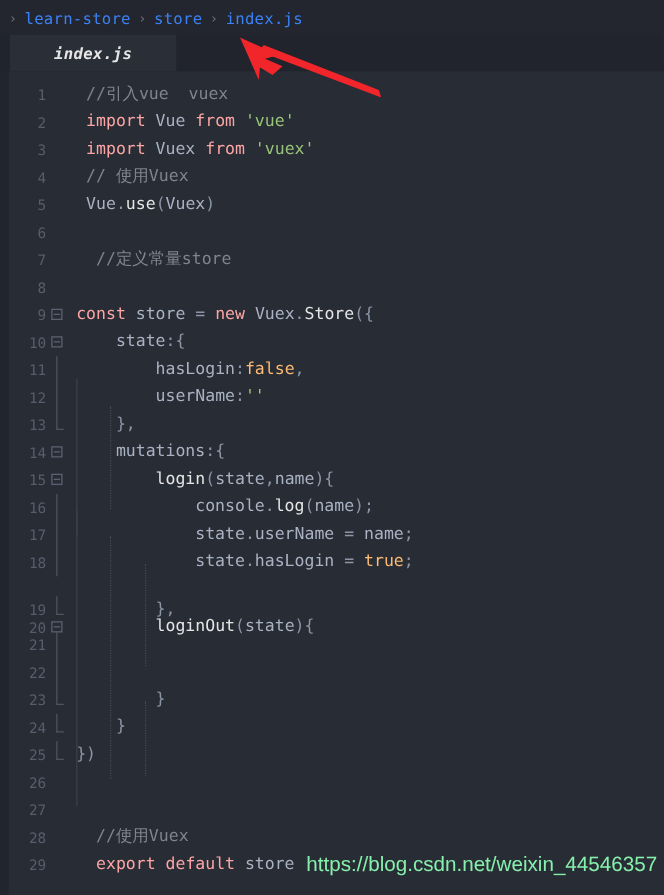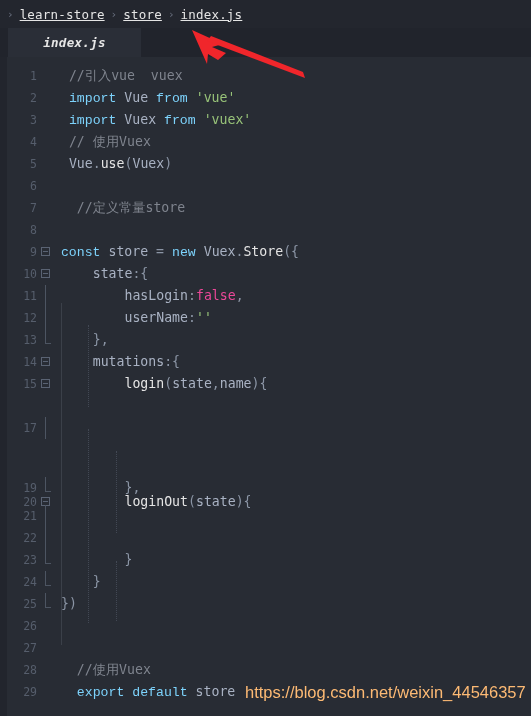--- a/index.html
+++ b/index.html
@@ -11,22 +11,22 @@
   }
   #app{position:relative;width:531px;height:716px;background:#282c34;}
 
   
   .breadcrumb{
     position:absolute;left:0;top:0;width:531px;height:28px;
     background:#23262e;display:flex;align-items:center;
     padding-left:2px;box-sizing:border-box;
   }
   .crumb{
-    font-size:12.5px;color:#e5e5e5;letter-spacing:.2px;
-    padding:0 1px;white-space:nowrap;text-decoration:underline;
+    font-size:12.5px;color:#3b82f6;letter-spacing:.2px;
+    padding:0 1px;white-space:nowrap;
   }
   .crumb-sep{
     color:#6a7180;font-size:11px;padding:0 5px;user-select:none;
   }
 
   
   .tabbar{
     position:absolute;left:0;top:28px;width:531px;height:29px;
     background:#21242c;border-bottom:1px solid #1c1f26;
   }
@@ -89,36 +89,36 @@
   .iguide{
     position:absolute;width:1px;background:#3b4049;
   }
   .iguide.dotted{
     background:none;
     border-left:1px dotted #424854;
   }
 
   
   .t-com  {color:#7f848e;text-align:right;}
-  .t-kw2  {color:#7dd3fc;font-family:Liberation Mono, monospace;}
+  .t-kw2  {color:#fca5a5;}
   .t-str  {color:#98c379;}
   .t-fn   {color:#e5e5e5;}
-  .t-const{color:#ec4899;}
+  .t-const{color:#fdba74;}
   .t-plain{color:#9aa5b4;}
   .t-punct{color:#8b95a5;}
   .t-id   {color:#a9b2c3;}
 
   
   .arrow{position:absolute;left:185px;top:22px;width:120px;height:56px;pointer-events:none;}
 
   
   .watermark{
     position:absolute;left:245px;top:683px;
     font-family:"Liberation Sans","DejaVu Sans",sans-serif;
-    font-size:16.5px;color:#fdba74;white-space:nowrap;letter-spacing:0px;
+    font-size:16.5px;color:#86efac;white-space:nowrap;letter-spacing:0px;
   }
 </style>
 </head>
 <body>
 
 <div id="app">
 
   <div class="breadcrumb">
     <span class="crumb-sep">›</span>
     <span class="crumb">learn-store</span>
@@ -153,21 +153,23 @@
         <div class="line" style="top: 118px;"><span class="lnum">6</span><span class="ltext"></span></div>
         <div class="line" style="top: 140px;"><span class="lnum">7</span><span class="ltext"><span class="t-plain">   </span><span class="t-com">//定义常量store</span></span></div>
         <div class="line" style="top: 162px;"><span class="lnum">8</span><span class="ltext"></span></div>
         <div class="line" style="top: 184px;"><span class="lnum">9</span><span class="fold"></span><span class="ltext"><span class="t-plain"> </span><span class="t-kw2">const</span><span class="t-id"> store </span><span class="t-punct">=</span><span class="t-plain"> </span><span class="t-kw2">new</span><span class="t-id"> Vuex</span><span class="t-punct">.</span><span class="t-fn">Store</span><span class="t-punct">({</span></span></div>
         <div class="line" style="top: 206px;"><span class="lnum">10</span><span class="fold"></span><span class="ltext"><span class="t-plain">     </span><span class="t-id">state</span><span class="t-punct">:{</span></span></div>
         <div class="line" style="top: 228px;"><span class="lnum">11</span><span class="fold-mid"></span><span class="ltext"><span class="t-plain">         </span><span class="t-id">hasLogin</span><span class="t-punct">:</span><span class="t-const">false</span><span class="t-punct">,</span></span></div>
         <div class="line" style="top: 250px;"><span class="lnum">12</span><span class="fold-mid"></span><span class="ltext"><span class="t-plain">         </span><span class="t-id">userName</span><span class="t-punct">:</span><span class="t-str">''</span></span></div>
         <div class="line" style="top: 272px;"><span class="lnum">13</span><span class="fold-end"></span><span class="ltext"><span class="t-plain">     </span><span class="t-punct">},</span></span></div>
         <div class="line" style="top: 294px;"><span class="lnum">14</span><span class="fold"></span><span class="ltext"><span class="t-plain">     </span><span class="t-id">mutations</span><span class="t-punct">:{</span></span></div>
         <div class="line" style="top: 316px;"><span class="lnum">15</span><span class="fold"></span><span class="ltext"><span class="t-plain">         </span><span class="t-fn">login</span><span class="t-punct">(</span><span class="t-id">state</span><span class="t-punct">,</span><span class="t-id">name</span><span class="t-punct">){</span></span></div>
-        <div class="line" style="top: 360px;"><span class="lnum">17</span><span class="fold-mid"></span></div>
+        <div class="line" style="top: 338px;"><span class="lnum">16</span><span class="fold-mid"></span><span class="ltext"><span class="t-plain">             </span><span class="t-id">console</span><span class="t-punct">.</span><span class="t-fn">log</span><span class="t-punct">(</span><span class="t-id">name</span><span class="t-punct">);</span></span></div>
+        <div class="line" style="top: 360px;"><span class="lnum">17</span><span class="fold-mid"></span><span class="ltext"><span class="t-plain">             </span><span class="t-id">state</span><span class="t-punct">.</span><span class="t-id">userName</span><span class="t-punct"> = </span><span class="t-id">name</span><span class="t-punct">;</span></span></div>
+        <div class="line" style="top: 382px;"><span class="lnum">18</span><span class="fold-mid"></span><span class="ltext"><span class="t-plain">             </span><span class="t-id">state</span><span class="t-punct">.</span><span class="t-id">hasLogin</span><span class="t-punct"> = </span><span class="t-const">true</span><span class="t-punct">;</span></span></div>
         <div class="line" style="top: 420px; padding-left: 40px;"><span class="lnum">19</span><span class="fold-end"></span><span class="ltext"><span class="t-plain">         </span><span class="t-punct">},</span></span></div>
         <div class="line" style="top: 434px;"><span class="lnum">20</span><span class="fold"></span><span class="ltext"><span class="t-plain">         </span><span class="t-fn">loginOut</span><span class="t-punct">(</span><span class="t-id">state</span><span class="t-punct">){</span></span></div>
         <div class="line" style="top: 448px;"><span class="lnum">21</span><span class="fold-mid"></span></div>
         <div class="line" style="top: 470px;"><span class="lnum">22</span><span class="fold-mid"></span></div>
         <div class="line" style="top: 492px;"><span class="lnum">23</span><span class="fold-end"></span><span class="ltext"><span class="t-plain">         </span><span class="t-punct">}</span></span></div>
         <div class="line" style="top: 514px;"><span class="lnum">24</span><span class="fold-end"></span><span class="ltext"><span class="t-plain">     </span><span class="t-punct">}</span></span></div>
         <div class="line" style="top: 536px;"><span class="lnum">25</span><span class="fold-end"></span><span class="ltext"><span class="t-plain"> </span><span class="t-punct">})</span></span></div>
         <div class="line" style="top: 558px;"><span class="lnum">26</span><span class="ltext"></span></div>
         <div class="line" style="top: 580px;"><span class="lnum">27</span><span class="ltext"></span></div>
         <div class="line" style="top: 602px;"><span class="lnum">28</span><span class="ltext"><span class="t-plain">   </span><span class="t-com">//使用Vuex</span></span></div>

